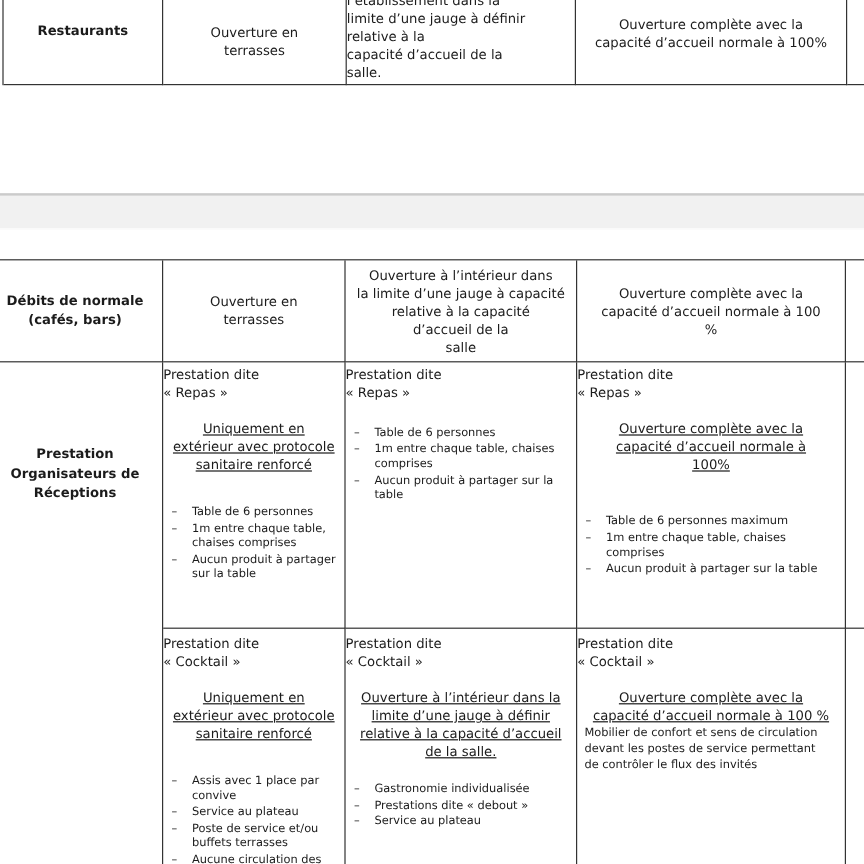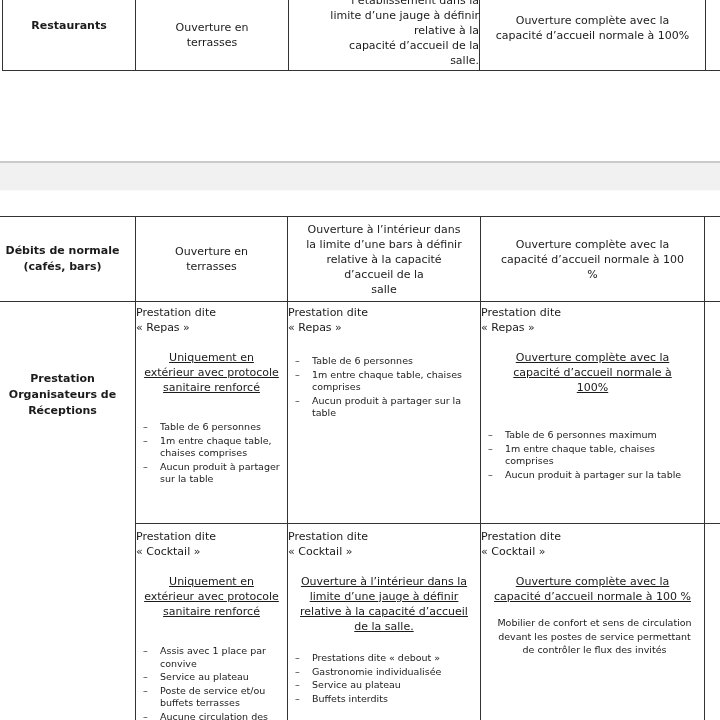--- a/index.html
+++ b/index.html
@@ -19,21 +19,21 @@
     box-sizing:border-box;border-right:1px solid var(--border);
     font-size:11px;line-height:15px;color:var(--text);
   }
   .cell.last{border-right:none;}
   .bb{border-bottom:1px solid var(--border);}
   .center{display:flex;align-items:center;justify-content:center;text-align:center;}
   .cat{font-weight:bold;font-size:11px;line-height:16px;text-align:center;}
   
   #t1{left:2px;top:0;width:718px;grid-template-columns:133px 153px 191px 226px 15px;
       grid-template-rows:71px;border-left:1px solid var(--border);}
-  #t1 .clipcell{overflow:hidden;text-align:right;}
+  #t1 .clipcell{overflow:hidden;text-align:left;}
   #t1 .clipcell .inner{margin-top:-7px;}
   
   #page-gap{
     position:absolute;left:0;top:161px;width:720px;height:27px;
     background:#f1f1f1;border-top:2px solid #cbcbcb;border-bottom:1px solid #fafafa;
   }
   
   #t2{left:-10px;top:216px;width:730px;
       grid-template-columns:146px 152px 193px 224px 25px;
       grid-template-rows:85px 222px auto;
@@ -42,21 +42,21 @@
   .contentcell{padding-top:3px;}
   .cell-title{text-align:left;}
   .cell-body{text-align:center;margin-top:15px;text-decoration:underline;}
   ul.bullets{
     list-style:none;margin:26px 0 0 0;padding:0 2px 0 4px;
     font-size:9.5px;line-height:12.5px;text-align:left;
   }
   ul.bullets li{position:relative;padding-left:20px;margin:0 0 1px 0;}
   ul.bullets li::before{content:"–";position:absolute;left:3px;top:0;}
   .cell-note{
-    margin-top:12px;padding:0 2px 0 6px;font-size:9.5px;line-height:13.5px;text-align:center;
+    padding:0 2px 0 6px;font-size:9.5px;line-height:13.5px;text-align:left;
   }
 </style>
 </head>
 <body>
 
 <div id="viewport">
 
   <div id="t1" class="grid">
     <div class="cell bb center" style="padding-bottom:18px;">
       <span class="cat pre">Restaurants</span>
@@ -86,21 +86,21 @@
     <div class="cell bb center">
       <span class="cat pre">Débits de normale
 (cafés, bars)</span>
     </div>
     <div class="cell bb center">
       <span class="pre">Ouverture en
 terrasses</span>
     </div>
     <div class="cell bb center">
       <span class="pre">Ouverture à l’intérieur dans
-la limite d’une bars à définir
+la limite d’une jauge à capacité
 relative à la capacité
 d’accueil de la
 salle</span>
     </div>
     <div class="cell bb center">
       <span class="pre">Ouverture complète avec la
 capacité d’accueil normale à 100
 %</span>
     </div>
     <div class="cell bb last"></div>
@@ -160,24 +160,23 @@
       </ul>
     </div>
     <div class="cell contentcell" style="padding-top:5px;">
       <div class="cell-title pre">Prestation dite
 « Cocktail »</div>
       <div class="cell-body pre">Ouverture à l’intérieur dans la
 limite d’une jauge à définir
 relative à la capacité d’accueil
 de la salle.</div>
       <ul class="bullets" style="margin-top:18px;">
+        <li>Gastronomie individualisée</li>
         <li>Prestations dite « debout »</li>
-        <li>Gastronomie individualisée</li>
         <li>Service au plateau</li>
-        <li>Buffets interdits</li>
       </ul>
     </div>
     <div class="cell contentcell" style="padding-top:5px;">
       <div class="cell-title pre">Prestation dite
 « Cocktail »</div>
       <div class="cell-body pre">Ouverture complète avec la
 capacité d’accueil normale à 100 %</div>
       <div class="cell-note pre">Mobilier de confort et sens de circulation
 devant les postes de service permettant
 de contrôler le flux des invités</div>

